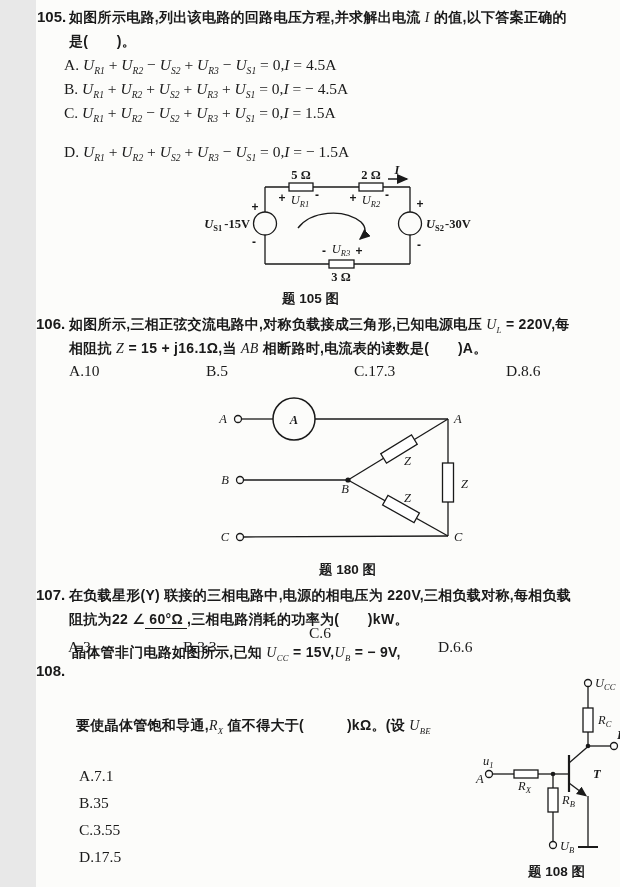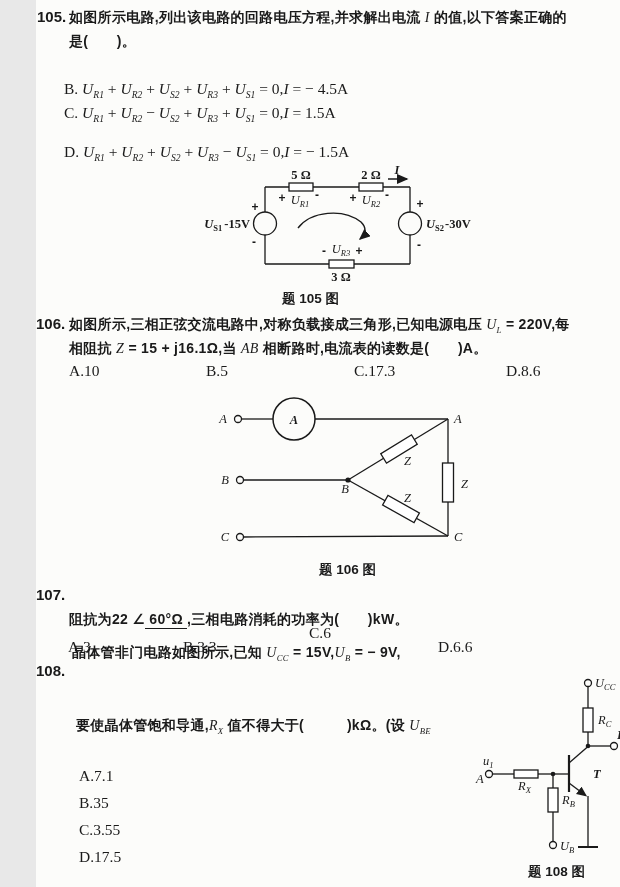--- a/index.html
+++ b/index.html
@@ -22,20 +22,21 @@
   .sign{font-weight:700;font-size:12px;font-family:"Liberation Sans","DejaVu Sans",sans-serif;}
 </style>
 </head>
 <body>
 
 <div class="page">
 
   <div class="line qnum" style="left:1px;top:7px">105.</div>
   <div class="line zhstem" style="left:33px;top:7px">如图所示电路,列出该电路的回路电压方程,并求解出电流 <i>I</i> 的值,以下答案正确的</div>
   <div class="line zhstem" style="left:33px;top:31px">是(　　)。</div>
+  <div class="line optline" style="left:28px;top:55px">A. <i>U<sub>R1</sub></i> + <i>U<sub>R2</sub></i> − <i>U<sub>S2</sub></i> + <i>U<sub>R3</sub></i> − <i>U<sub>S1</sub></i> = 0,<i>I</i> = 4.5A</div>
   <div class="line optline" style="left:28px;top:79px">B. <i>U<sub>R1</sub></i> + <i>U<sub>R2</sub></i> + <i>U<sub>S2</sub></i> + <i>U<sub>R3</sub></i> + <i>U<sub>S1</sub></i> = 0,<i>I</i> = − 4.5A</div>
   <div class="line optline" style="left:28px;top:103px">C. <i>U<sub>R1</sub></i> + <i>U<sub>R2</sub></i> − <i>U<sub>S2</sub></i> + <i>U<sub>R3</sub></i> + <i>U<sub>S1</sub></i> = 0,<i>I</i> = 1.5A</div>
   <div class="line optline" style="left:28px;top:142px">D. <i>U<sub>R1</sub></i> + <i>U<sub>R2</sub></i> + <i>U<sub>S2</sub></i> + <i>U<sub>R3</sub></i> − <i>U<sub>S1</sub></i> = 0,<i>I</i> = − 1.5A</div>
 
   <svg style="left:150px;top:150px" width="330" height="140" viewBox="0 0 330 140">
     <defs>
       <marker id="ah105" markerWidth="9" markerHeight="8" refX="7" refY="3.5" orient="auto">
         <path d="M0,0 L8,3.5 L0,7 z" fill="#1a1a1a"></path>
       </marker>
     </defs>
@@ -112,23 +113,24 @@
     <text x="61" y="33" text-anchor="end" class="it">A</text>
     <text x="63" y="94" text-anchor="end" class="it">B</text>
     <text x="63" y="151" text-anchor="end" class="it">C</text>
     <text x="288" y="33" text-anchor="start" class="it">A</text>
     <text x="179" y="103" text-anchor="middle" class="it">B</text>
     <text x="288" y="151" text-anchor="start" class="it">C</text>
     <text x="238" y="75" text-anchor="start" class="it" font-size="13">Z</text>
     <text x="238" y="112" text-anchor="start" class="it" font-size="13">Z</text>
     <text x="295" y="98" text-anchor="start" class="it" font-size="13">Z</text>
   </svg>
-  <div class="caption" style="left:283px;top:561px">题 106 图</div>
+  <div class="caption" style="left:283px;top:561px">题 180 图</div>
 
   <div class="line qnum" style="left:0px;top:585px">107.</div>
+  <div class="line zhstem" style="left:33px;top:585px">在负载星形(Y) 联接的三相电路中,电源的相电压为 220V,三相负载对称,每相负载</div>
   <div class="line zhstem" style="left:33px;top:609px">阻抗为22 ∠<span class="ul"> 60°Ω </span> ,三相电路消耗的功率为(　　)kW。</div>
   <div class="line optline" style="left:32px;top:637px">A.3</div>
   <div class="line optline" style="left:147px;top:637px">B.3.3</div>
   <div class="line optline" style="left:273px;top:623px">C.6</div>
   <div class="line optline" style="left:402px;top:637px">D.6.6</div>
 
   <div class="line qnum" style="left:0px;top:661px">108.</div>
   <div class="line zhstem" style="left:36px;top:642px">晶体管非门电路如图所示,已知 <i>U<sub>CC</sub></i> = 15V,<i>U<sub>B</sub></i> = − 9V,</div>
   <div class="line zhstem" style="left:40px;top:715px">要使晶体管饱和导通,<i>R<sub>X</sub></i> 值不得大于(　　　)kΩ。(设 <i>U<sub>BE</sub></i></div>
   <div class="line optline" style="left:43px;top:766px">A.7.1</div>

